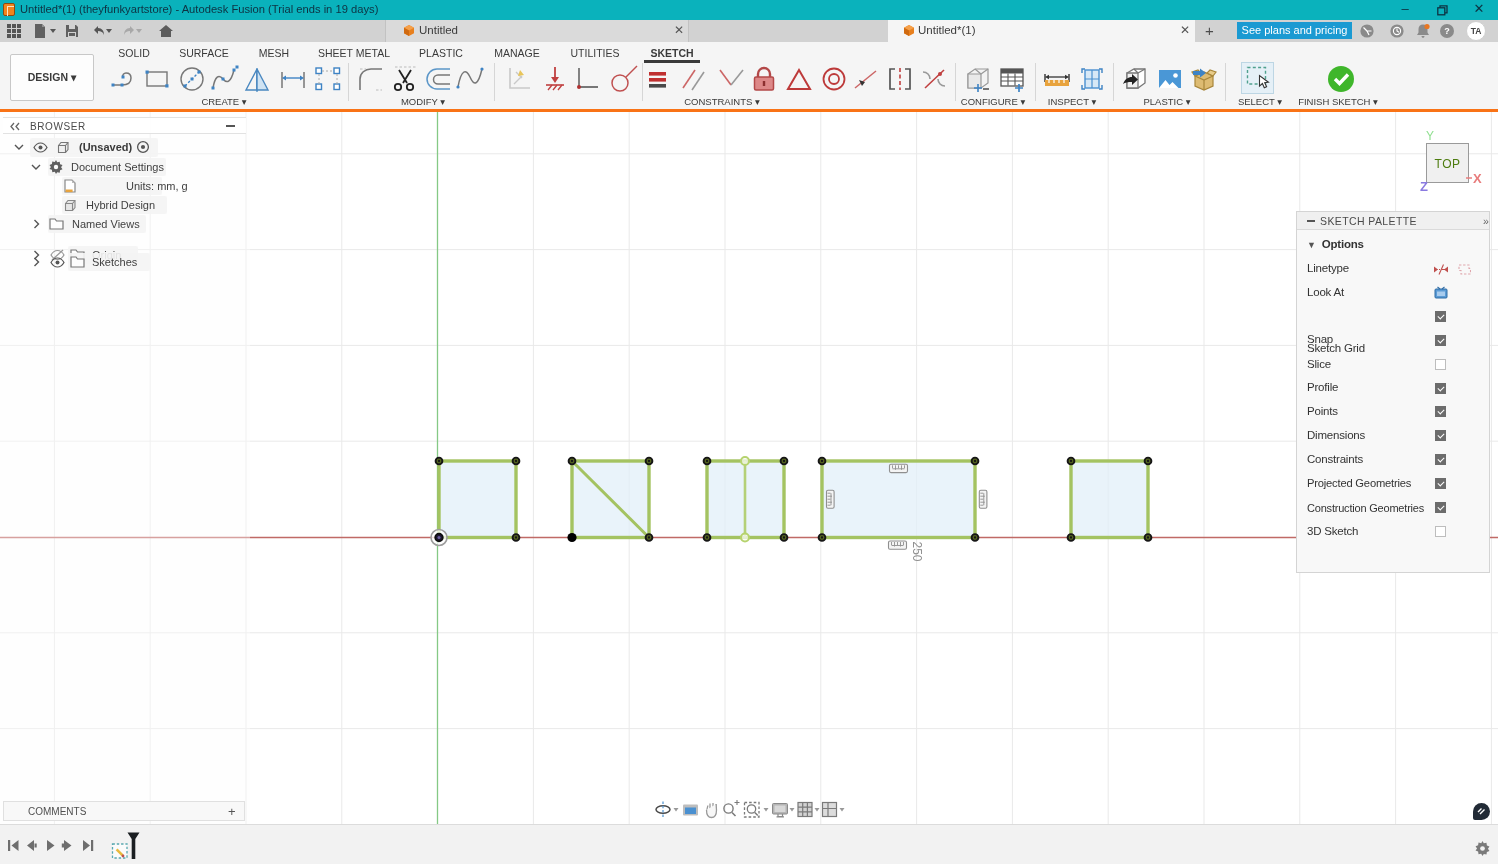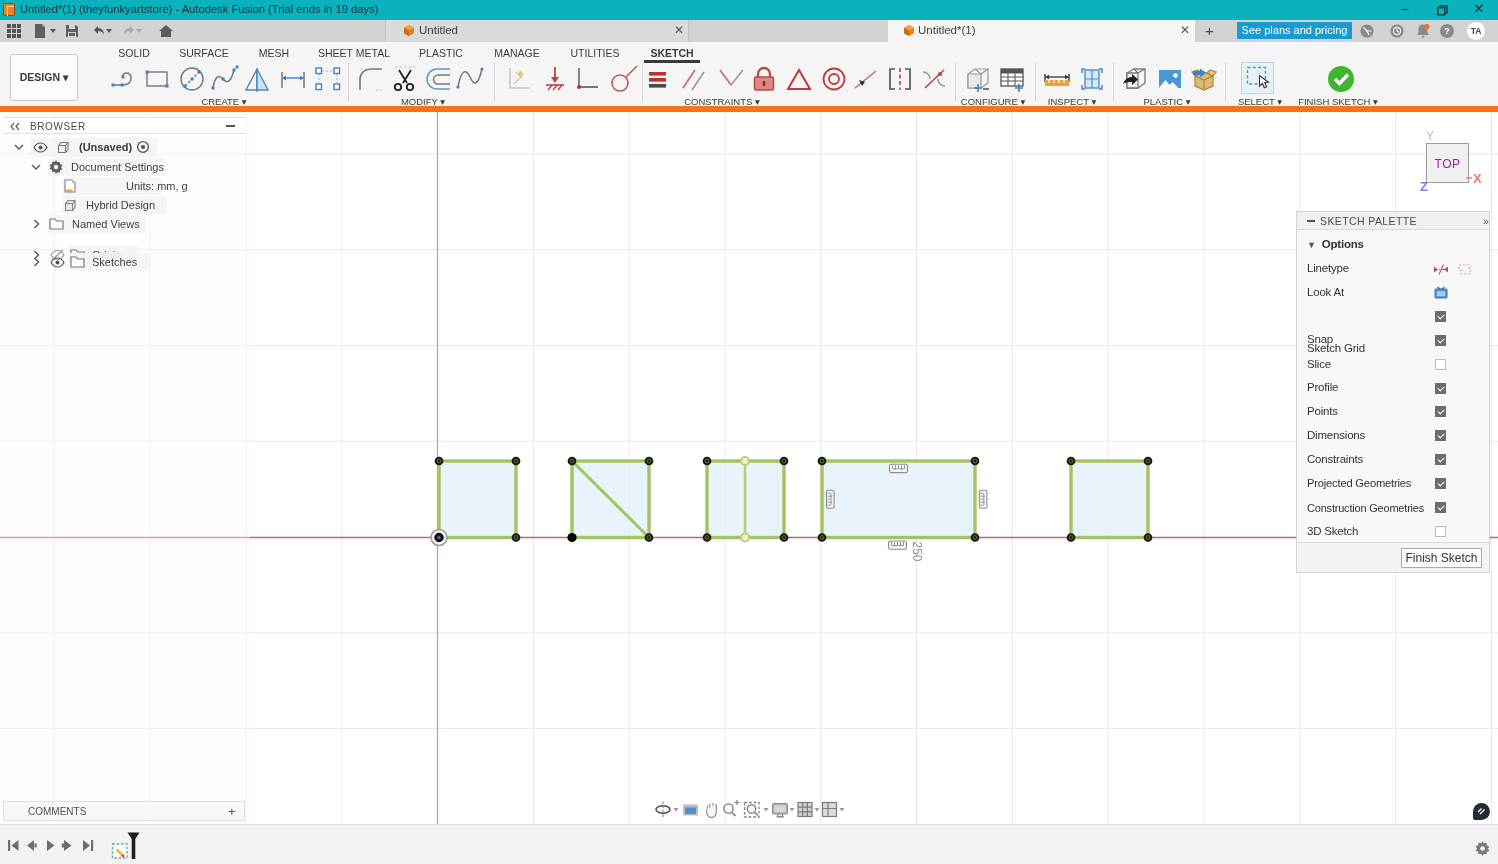--- a/index.html
+++ b/index.html
@@ -20,41 +20,41 @@
 .tab { position:absolute; top:0; height:22px; font-size:11.5px; color:#3c3c3c; }
 #tab1 { left:385px; width:304px; background:#dadada; border-left:1px solid #c2c2c2; border-right:1px solid #c2c2c2; }
 #tab2 { left:888px; width:307px; background:#f5f5f5; }
 .cube { position:absolute; width:12px; height:12px; top:5px; }
 .tabx { position:absolute; top:3px; font-size:12px; color:#555; }
 #plusbtn { position:absolute; left:1205px; top:2px; font-size:15px; color:#4c4c4c; }
 #seeplans { position:absolute; left:1237px; top:2px; width:115px; height:17px; background:#1b9ad2; border-radius:0; color:#fff; font-size:11px; text-align:center; line-height:17px; }
 .circ { position:absolute; top:4px; width:14px; height:14px; border-radius:50%; background:#8a8a8a; color:#fff; font-size:9px; text-align:center; line-height:14px; }
 
 
-#ribbon { position:absolute; left:0; top:42px; width:1498px; height:70px; background:#f5f5f5; border-bottom:6px solid #f97316; }
+#ribbon { position:absolute; left:0; top:42px; width:1498px; height:70px; background:#f5f5f5; border-bottom:3px solid #f97316; }
 .rtab { position:absolute; top:5px; font-size:10.5px; color:#3a3a3a; transform:translateX(-50%); }
-#designbtn { position:absolute; left:10px; top:12px; width:68px; height:47px; background:#fdfdfd; border:1px solid #c8c8c8; border-radius:2px; font-size:10.5px; font-weight:bold; color:#3a3a3a; text-align:center; line-height:45px; }
+#designbtn { position:absolute; left:10px; top:12px; width:84px; height:47px; background:#fdfdfd; border:1px solid #c8c8c8; border-radius:2px; font-size:10.5px; font-weight:bold; color:#3a3a3a; text-align:center; line-height:45px; }
 .glabel { position:absolute; top:53.5px; font-size:9.5px; color:#3a3a3a; transform:translateX(-50%); white-space:nowrap; }
 .gsep { position:absolute; top:21px; height:38px; width:1px; background:#d6d6d6; }
 .ic { position:absolute; width:30px; height:30px; }
 
 
 #canvas { position:absolute; left:0; top:112px; width:1498px; height:712px; background:#fff; }
 #cv { position:absolute; left:0; top:0; }
 
 
 #browser { position:absolute; left:0; top:0; width:250px; height:712px; background:rgba(253,253,253,0.38); }
 #bheader { position:absolute; left:3px; top:5px; width:243px; height:17px; background:rgba(255,255,255,0.85); border-top:1px solid #e2e2e2; border-bottom:1px solid #e2e2e2; }
 #bheader .btxt { position:absolute; left:27px; top:3px; font-size:10px; letter-spacing:0.6px; color:#4a4a4a; }
 .brow { position:absolute; height:19px; font-size:11px; color:#3f3f3f; white-space:nowrap; }
 .bpill { position:absolute; background:rgba(244,244,244,0.9); border-radius:2px; }
 .bic { position:absolute; }
 
 
-#vcube { position:absolute; left:1426px; top:31px; width:43px; height:40px; background:#f0f0f0; border:1px solid #9a9a9a; color:#a21caf; font-size:12px; text-align:center; line-height:40px; letter-spacing:0.5px; }
+#vcube { position:absolute; left:1426px; top:31px; width:43px; height:40px; background:#f0f0f0; border:1px solid #9a9a9a; color:#4d7c0f; font-size:12px; text-align:center; line-height:40px; letter-spacing:0.5px; }
 
 
 #palette { position:absolute; left:1296px; top:99px; width:194px; height:362px; background:#f8f8f8; border:1px solid #d4d4d4; }
 #phead { position:absolute; left:0; top:0; width:100%; height:18px; background:#f0f0f0; border-bottom:1px solid #dadada; font-size:10.5px; letter-spacing:0.4px; color:#4a4a4a; }
 .prow { position:absolute; left:10px; font-size:11.5px; color:#333; letter-spacing:-0.2px; }
 .pcheck { position:absolute; left:138px; width:11px; height:11px; border:1px solid #bdbdbd; background:#fff; }
 .pcheck.on { background:#6c6c6c; border-color:#6c6c6c; }
 .pcheck.on:before { content:""; position:absolute; left:2px; top:2px; width:5px; height:3px; border-left:1.6px solid #fff; border-bottom:1.6px solid #fff; transform:rotate(-45deg); }
 #pfoot { position:absolute; left:0; bottom:0; width:100%; height:30px; background:#f4f4f4; border-top:1px solid #dadada; }
 #finishbtn { position:absolute; right:7px; top:5px; width:81px; height:20px; background:#fcfcfc; border:1px solid #ababab; font-size:12px; color:#333; text-align:center; line-height:19px; }
@@ -611,23 +611,20 @@
     <div class="pcheck on" style="top:99px;"></div>
     <div class="pcheck on" style="top:123px;"></div>
     <div class="pcheck" style="top:147px;"></div>
     <div class="pcheck on" style="top:171px;"></div>
     <div class="pcheck on" style="top:194px;"></div>
     <div class="pcheck on" style="top:218px;"></div>
     <div class="pcheck on" style="top:242px;"></div>
     <div class="pcheck on" style="top:266px;"></div>
     <div class="pcheck on" style="top:290px;"></div>
     <div class="pcheck" style="top:314px;"></div>
-    <div id="pfoot">
-          <div id="finishbtn">Finish Sketch</div>
-        </div>
   </div>
   <div id="comments">
     <span class="abs" style="left:24px;top:4px;">COMMENTS</span>
     <span class="abs" style="left:224px;top:2px;font-size:13px;color:#555;">+</span>
   </div>
   <div id="navbar">
     <svg width="210" height="26" viewBox="0 0 210 26">
       <ellipse cx="15" cy="11.5" rx="7" ry="3.8" fill="none" stroke="#4a4a4a" stroke-width="1.5"></ellipse>
       <path d="M15 3.5v16" stroke="#5b9bd5" stroke-width="1.3" stroke-dasharray="2.5 1.8"></path>
       <path d="M25.5 10h5l-2.5 3.5z" fill="#999"></path>

